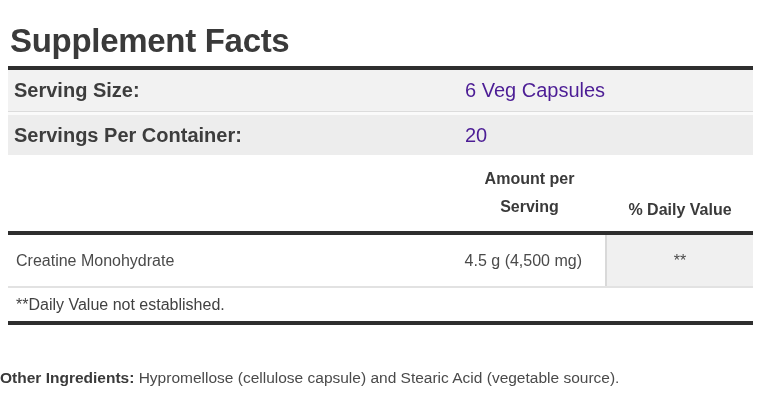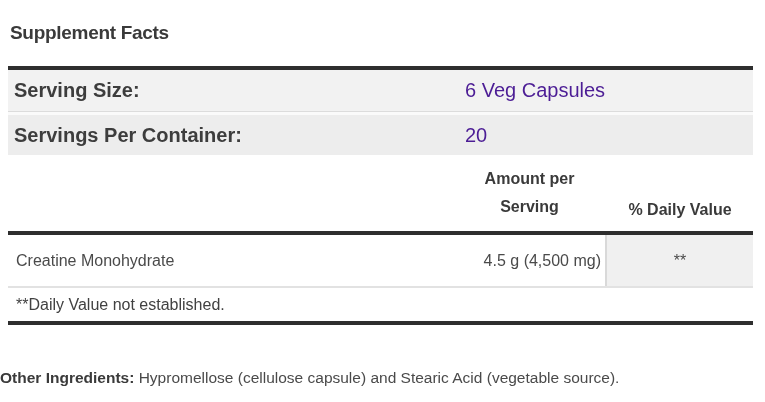--- a/index.html
+++ b/index.html
@@ -12,21 +12,21 @@
     height: 402px;
     position: relative;
     font-family: "Liberation Sans", sans-serif;
     color: #3d3d3d;
     overflow: hidden;
   }
   .title {
     position: absolute;
     left: 10px;
     top: 22px;
-    font-size: 19px;
+    font-size: 33px;
     font-weight: 700;
     color: #3a3a3a;
     letter-spacing: -0.3px;
   }
   .facts-table {
     position: absolute;
     left: 8px;
     top: 66px;
     width: 745px;
   }
@@ -99,21 +99,21 @@
   .ingredient-name {
     display: flex;
     align-items: center;
     padding-left: 8px;
     color: #4a4a4a;
   }
   .ingredient-amount {
     display: flex;
     align-items: center;
     justify-content: flex-end;
-    padding-right: 4px;
+    padding-right: 23px;
     box-sizing: border-box;
     color: #4a4a4a;
   }
   .col-divider {
     background: #d9d9d9;
   }
   .ingredient-dv {
     display: flex;
     align-items: center;
     justify-content: center;

